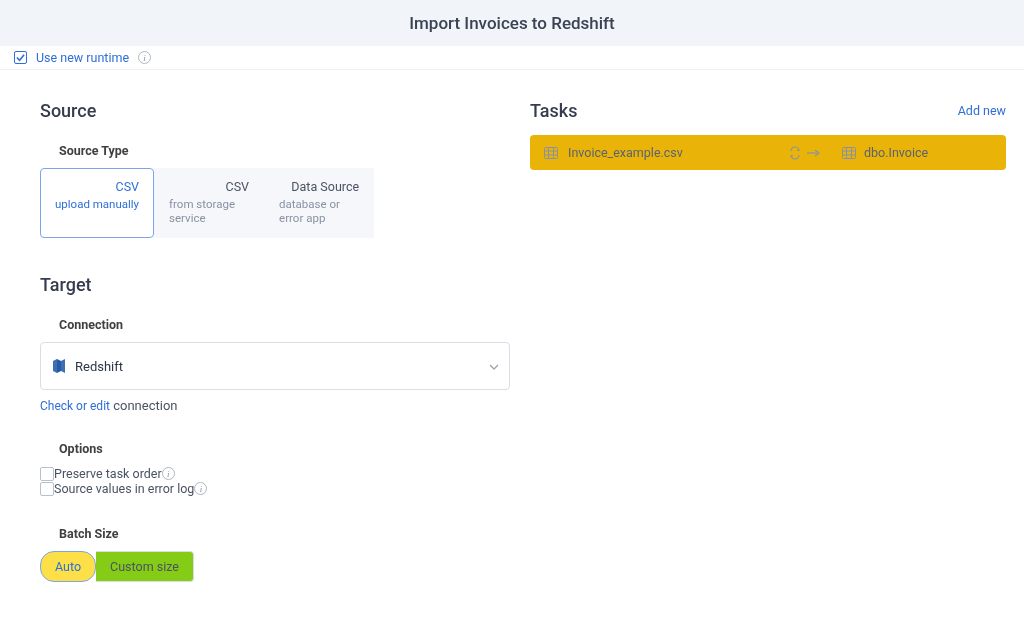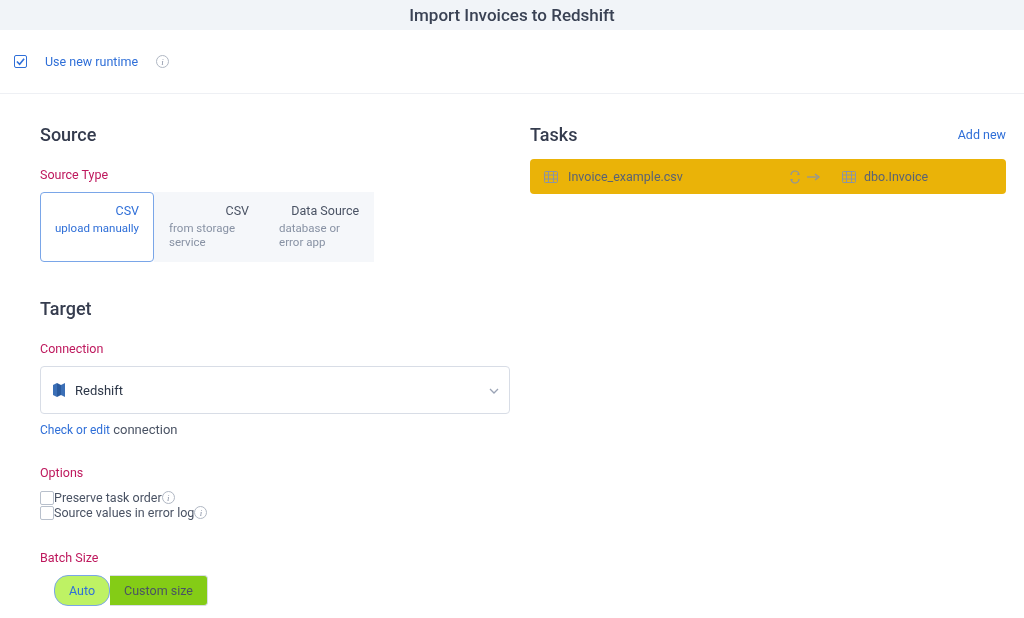--- a/index.html
+++ b/index.html
@@ -5,35 +5,35 @@
   * { box-sizing: border-box; margin: 0; padding: 0; }
   body {
     font-family: -apple-system, BlinkMacSystemFont, "Segoe UI", Roboto, Arial, sans-serif;
     font-size: 13px;
     color: #2d3748;
     background: #ffffff;
     width: 1024px;
   }
   .header-bar {
     background: #f1f4f8;
-    height: 30px;
+    height: 46px;
     display: flex;
     align-items: center;
     justify-content: center;
   }
   .page-title {
     font-size: 17px;
     font-weight: 500;
     color: #3a4254;
   }
   .runtime-bar {
-    padding: 24px 14px;
-    display: flex;
-    align-items: center;
-    gap: 18px;
+    padding: 4px 14px;
+    display: flex;
+    align-items: center;
+    gap: 9px;
     border-bottom: 1px solid #eef0f4;
   }
   .runtime-check {
     width: 13px; height: 13px;
     border: 1.5px solid #2f6fd8;
     border-radius: 2px;
     display: inline-flex;
     align-items: center;
     justify-content: center;
     color: #2f6fd8;
@@ -65,23 +65,24 @@
     font-size: 18px;
     font-weight: 500;
     color: #353c4e;
     margin-bottom: 22px;
   }
   h2.section.target-sec {
     margin-top: 36px;
   }
   .field-label {
     font-size: 12.5px;
-    font-weight: 400;
-    color: #be185d;
+    font-weight: 700;
+    color: #404040;
     margin-bottom: 10px;
+    margin-left: 19px;
   }
 
   .source-type-row {
     display: flex;
     gap: 0;
   }
   .source-type-card {
     border: 1px solid transparent;
     border-radius: 4px;
     padding: 10px 14px 12px 14px;
@@ -160,22 +161,21 @@
     padding: 7px 14px;
     font-size: 12.5px;
     color: #4a5364;
     cursor: pointer;
     background: #84cc16;
   }
   .batch-btn.selected {
     border-color: #7aa6e8;
     color: #2f6fd8;
     border-radius: 14px;
-    background: #bef264;
-    margin-left: 14px;
+    background: #fde047;
   }
   .batch-btn.unsel {
     border-radius: 0 4px 4px 0;
     border-left: none;
   }
 
   .tasks-head {
     display: flex; align-items: center; justify-content: space-between;
   }
   .add-new { color: #2f6fd8; font-size: 12.5px; cursor: pointer; }

